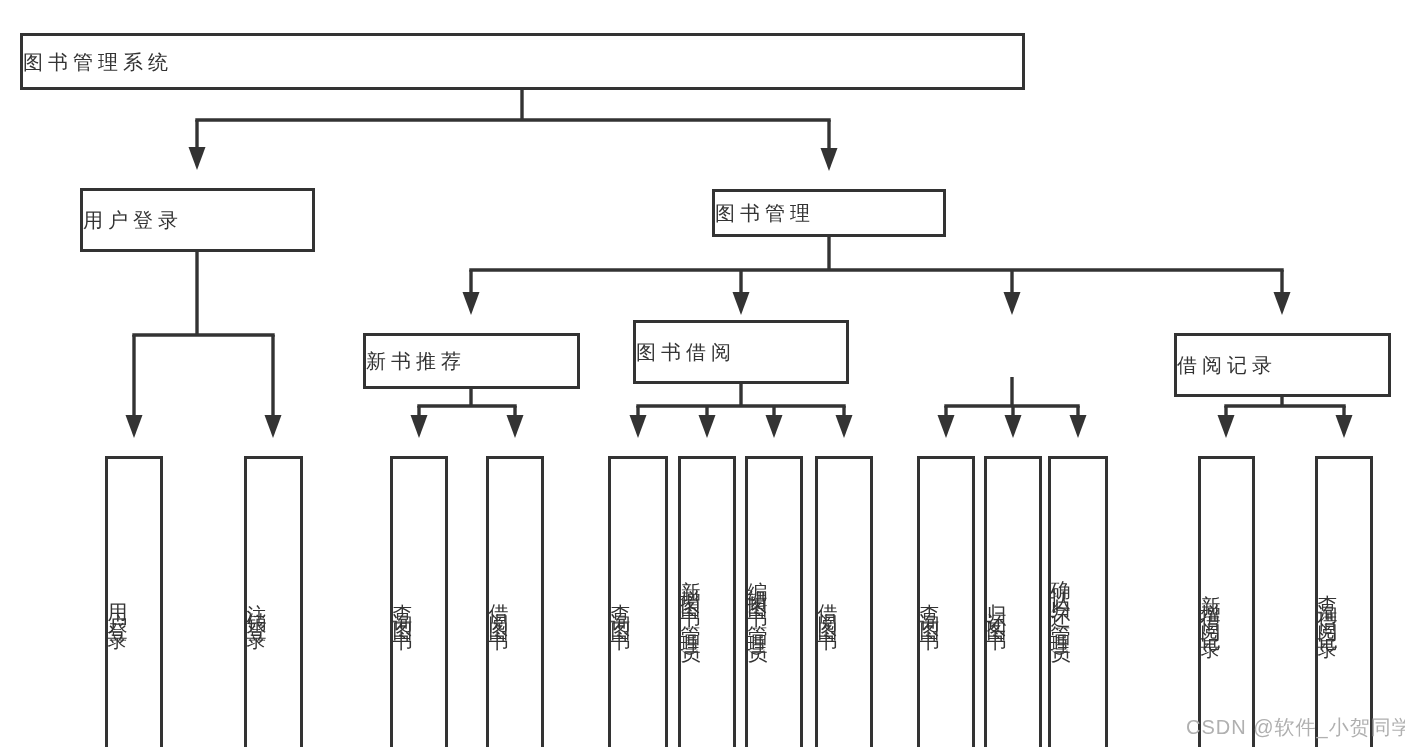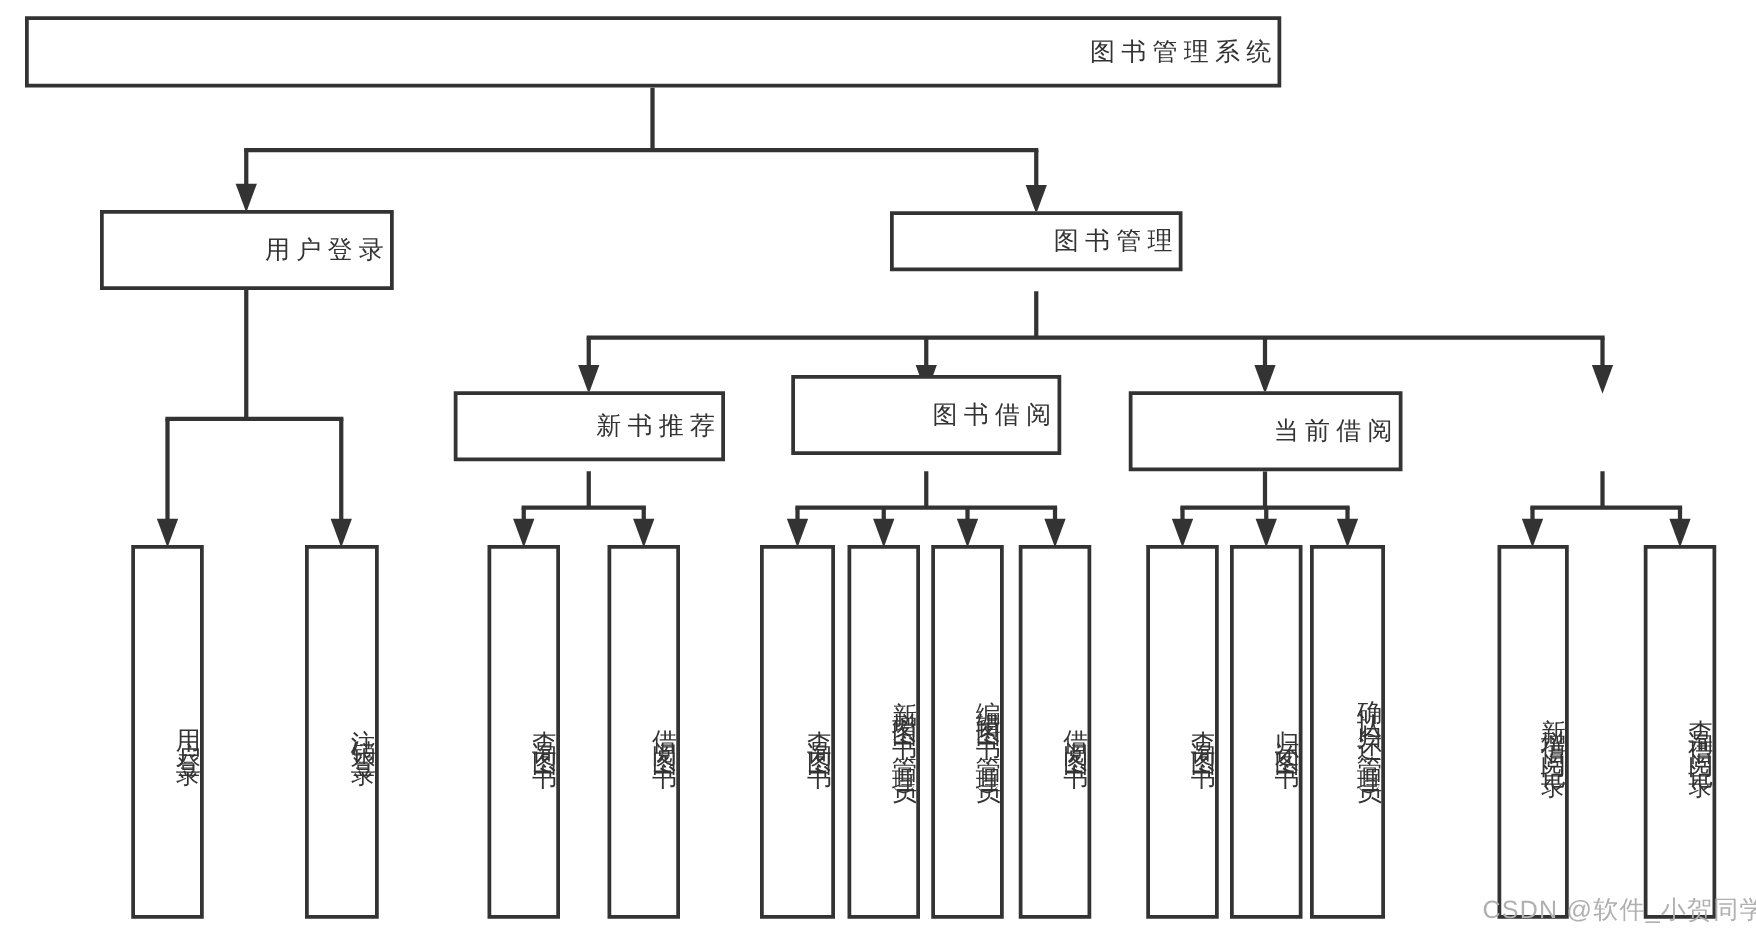--- a/index.html
+++ b/index.html
@@ -17,22 +17,23 @@
     overflow:hidden;
   }
   svg.connectors{position:absolute;left:0;top:0;width:1405px;height:747px;}
   .node{
     position:absolute;
     box-sizing:border-box;
     border:3px solid var(--line);
     background:#ffffff;
     display:flex;
     align-items:center;
-    justify-content:flex-end;
+    justify-content:flex-start;
     color:var(--text);
+    margin-top:20px;
   }
   .node.h .lbl{
     font-size:20px;
     letter-spacing:5px;
     white-space:nowrap;
     line-height:1;
   }
   .node.v .lbl{
     writing-mode:vertical-rl;
     text-orientation:mixed;
@@ -122,22 +123,22 @@
   <div class="node h" style="left:712px;top:169px;width:234px;height:48px">
     <span class="lbl">图书管理</span>
   </div>
 
   <div class="node h" style="left:363px;top:313px;width:217px;height:56px">
     <span class="lbl">新书推荐</span>
   </div>
   <div class="node h" style="left:633px;top:300px;width:216px;height:64px">
     <span class="lbl">图书借阅</span>
   </div>
-  <div class="node h" style="left:903px;top:313px;width:219px;height:64px">
-    <span class="lbl">当前借阅</span>
+  <div class="node h" style="left:1174px;top:313px;width:217px;height:64px">
+    <span class="lbl">借阅记录</span>
   </div>
 
   <div class="node v" style="left:105px;top:436px;width:58px;height:299px">
     <span class="lbl">用户登录</span>
   </div>
   <div class="node v" style="left:244px;top:436px;width:59px;height:299px">
     <span class="lbl">注销登录</span>
   </div>
 
   <div class="node v" style="left:390px;top:436px;width:58px;height:299px">

